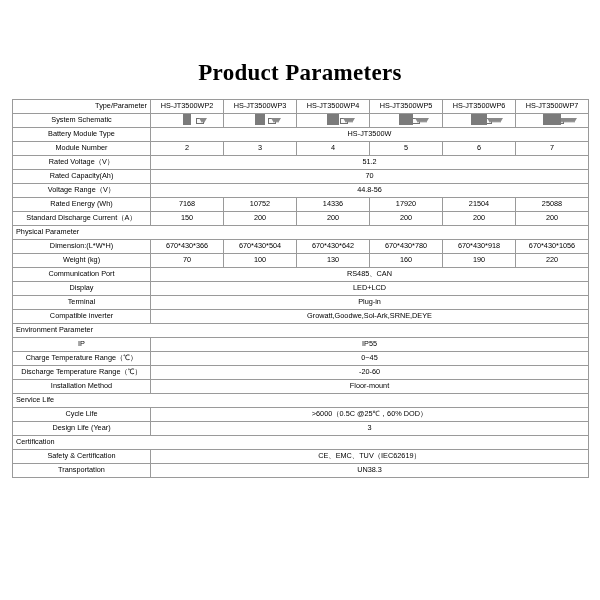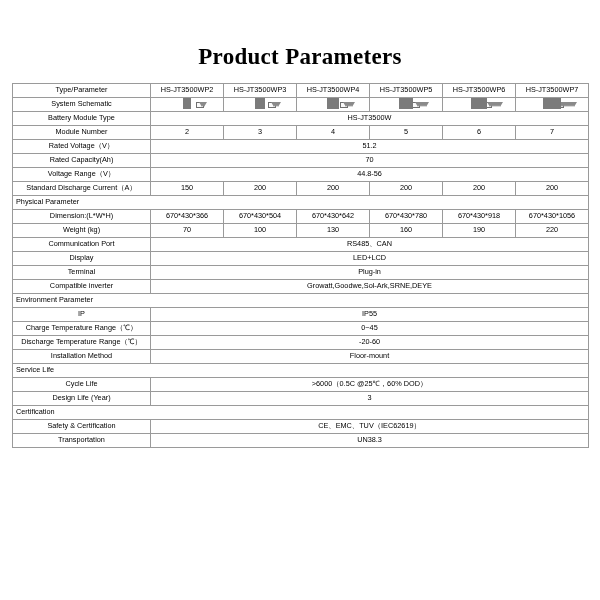--- a/index.html
+++ b/index.html
@@ -20,21 +20,21 @@
     position: relative;
     box-sizing: border-box;
     padding: 0 12px;
   }
   .title {
     text-align: center;
     font-family: "Liberation Serif", serif;
     font-weight: bold;
     font-size: 23px;
     letter-spacing: 0.3px;
-    padding-top: 44px;
+    padding-top: 60px;
     padding-bottom: 13px;
   }
   table.params {
     width: 576px;
     border-collapse: collapse;
     table-layout: fixed;
     font-size: 7.3px;
     line-height: 1.15;
   }
   table.params td {
@@ -46,21 +46,21 @@
   }
   .c-left { text-align: center; padding-left: 4px; }
   .c-center { text-align: center; }
   .section-row td {
     text-align: left;
     padding-left: 4px;
     font-weight: normal;
     margin-top: 24px;
   }
   .hdr td {
-    text-align: center;
+    text-align: right;
     padding-left: 4px;
     height: 17px;
   }
   .hdr td.model { text-align: center; }
   .schem-row td {
     height: 72px;
     vertical-align: middle;
     text-align: center;
   }
   .schem-label {
@@ -171,20 +171,29 @@
         </tr>
         <tr>
           <td class="c-left">Rated Capacity(Ah)</td>
           <td class="c-center" colspan="6">70</td>
         </tr>
         <tr>
           <td class="c-left">Voltage Range（V）</td>
           <td class="c-center" colspan="6">44.8-56</td>
         </tr>
         <tr>
+          <td class="c-left">Rated Energy (Wh)</td>
+          <td class="c-center">7168</td>
+          <td class="c-center">10752</td>
+          <td class="c-center">14336</td>
+          <td class="c-center">17920</td>
+          <td class="c-center">21504</td>
+          <td class="c-center">25088</td>
+        </tr>
+        <tr>
           <td class="c-left">Standard Discharge Current（A）</td>
           <td class="c-center">150</td>
           <td class="c-center">200</td>
           <td class="c-center">200</td>
           <td class="c-center">200</td>
           <td class="c-center">200</td>
           <td class="c-center">200</td>
         </tr>
         <tr class="section-row">
           <td colspan="7">Physical Parameter</td>

